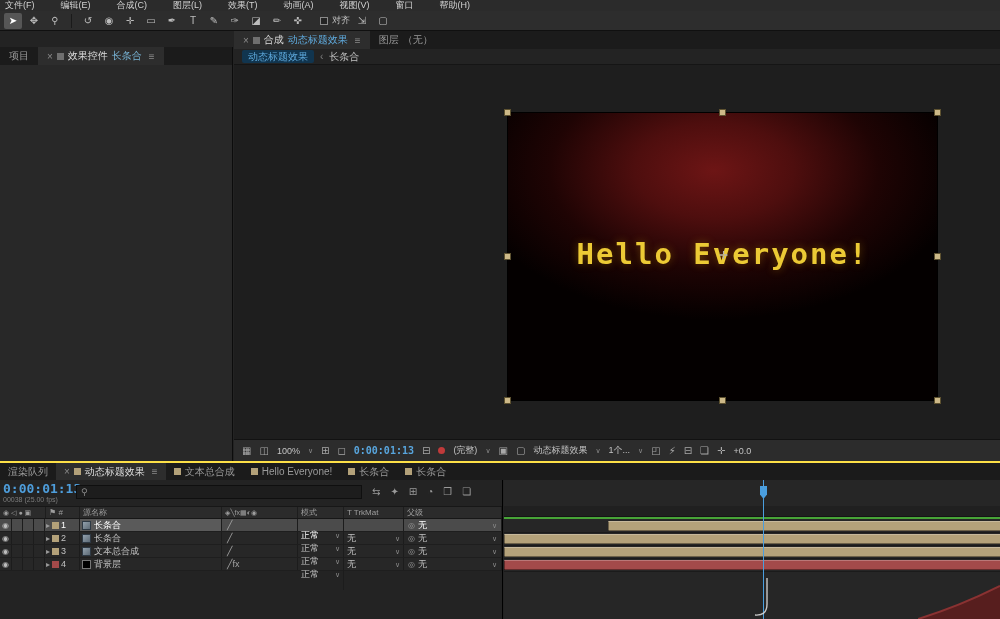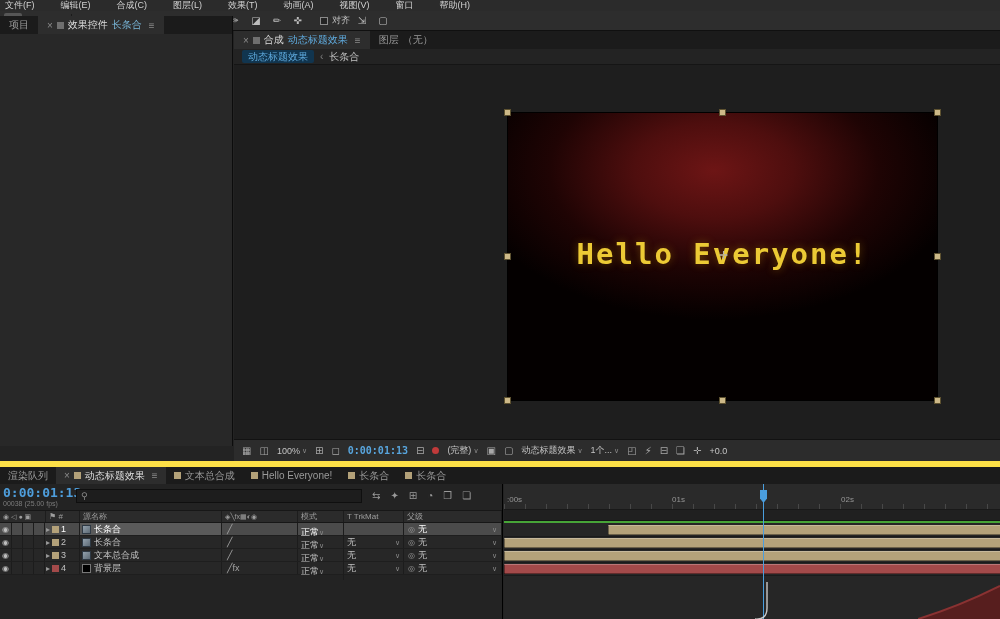--- a/index.html
+++ b/index.html
@@ -29,21 +29,21 @@
   .close { color:#8a8a8a; font-size:10px; }
   .menuicon { color:#8a8a8a; margin-left:3px; }
   .blue { color:#5ea9dc; }
   .teal { color:#79b7d9; }
   .psq { width:7px; height:7px; background:#6f6f6f; display:inline-block; }
   .chip { width:7px; height:7px; display:inline-block; }
   .chip.tan { background:#b3a179; }
   .chip.red { background:#a34a4a; }
 
   
-  .left-panel { position:absolute; top:16px; left:0; width:233px; height:430px; background:#282828;
+  .left-panel { position:absolute; top:47px; left:0; width:233px; height:430px; background:#282828;
                 border-right:1px solid #0c0c0c; }
   .ec-line { padding:4px 7px; font-size:10px; color:#b5b5b5; border-bottom:1px solid #1d1d1d; }
 
   
   .comp-panel { position:absolute; top:31px; left:234px; right:0; height:430px; background:#232323; }
   .breadcrumb { height:16px; background:#232323; border-bottom:1px solid #151515; display:flex;
                 align-items:center; gap:6px; padding:0 8px; font-size:10px; }
   .crumb-chip { background:#11354f; color:#5ea9dc; padding:0 6px; border-radius:2px; line-height:13px; }
   .crumb-sep { color:#808080; }
   .crumb { color:#c0c0c0; }
@@ -54,28 +54,28 @@
   .comp-title { position:absolute; left:0; right:0; top:124px; text-align:center;
                 font-family:"DejaVu Sans Mono",monospace; font-weight:bold; font-size:29px;
                 letter-spacing:2px; color:#ecca35; text-shadow:0 0 9px rgba(190,135,0,.45); }
   .anchor { position:absolute; left:211px; top:136px; color:#b4b4b4; font-size:11px; }
   .handle { position:absolute; width:7px; height:7px; background:#cdb988; border:1px solid #5e5230; }
 
   .viewer-bar { position:absolute; left:0; right:0; bottom:0; height:22px; background:#2c2c2c;
                 border-top:1px solid #121212; display:flex; align-items:center; gap:8px; padding:0 8px;
                 font-size:9px; color:#c4c4c4; }
   .vicon { color:#a8a8a8; font-size:10px; }
-  .vdrop { display:flex; align-items:center; gap:2px; }
+  .vdrop { display:flex; align-items:center; gap:8px; }
   .vtc { color:#58a5dd; font-family:"DejaVu Sans Mono",monospace; font-size:10px; font-weight:bold; }
   .caret { font-size:7px; color:#8a8a8a; }
   .reddot { width:7px; height:7px; border-radius:50%; background:#c03a3a; display:inline-block; }
 
   
   .timeline-panel { position:absolute; top:461px; left:0; right:0; height:158px; background:#232323;
-                    border-top:6px solid #fde047; }
+                    border-top:2px solid #fde047; }
   .tl-tabbar { height:17px; background:#1b1b1b; display:flex; align-items:stretch; font-size:10px; color:#9a9a9a; }
   .tl-tabbar .tab { padding:0 8px; }
   .tl-body { position:absolute; top:17px; left:0; right:0; bottom:0; }
   .tl-left { position:absolute; left:0; top:0; bottom:0; width:503px; border-right:1px solid #000; background:#232323; }
   .tl-controls { height:26px; position:relative; }
   .tc { color:#4e9edc; font-size:13px; font-weight:bold; font-family:"DejaVu Sans Mono",monospace; padding:1px 0 0 3px; }
   .tc-sub { font-size:7px; color:#7c7c7c; padding-left:3px; }
   .search { position:absolute; left:76px; top:5px; width:286px; height:14px; background:#1d1d1d;
             border:1px solid #0f0f0f; display:flex; align-items:center; gap:4px; padding:0 4px; }
   .sicon { color:#8a8a8a; font-size:9px; }
@@ -92,21 +92,21 @@
   .lrow { height:13px; display:flex; background:#272727; border-bottom:1px solid #1e1e1e;
           font-size:9px; color:#c2c2c2; line-height:11px; }
   .lrow.selected { background:#4b4b4b; color:#ffffff; }
   .lrow.selected .c-name { background:#5a5a5a; }
   .cell { border-right:1px solid #1c1c1c; display:flex; align-items:center; overflow:hidden; white-space:nowrap; }
   .c-eye { width:12px; justify-content:center; font-size:8px; color:#bdbdbd; }
   .c-av { width:11px; }
   .c-ln { width:35px; gap:2px; padding-left:1px; }
   .c-name { width:142px; gap:3px; padding-left:2px; }
   .c-sw { width:76px; padding-left:5px; color:#a5a5a5; gap:2px; }
-  .c-mode { width:46px; padding:9px 3px; justify-content:flex-start; }
+  .c-mode { width:46px; padding:16px 3px; justify-content:space-between; }
   .c-trk { width:60px; padding:0 3px; justify-content:space-between; }
   .c-par { flex:1; padding:0 4px; gap:3px; }
   .c-par .caret { margin-left:auto; }
   .twirl { color:#9a9a9a; font-size:8px; }
   .lnum { font-size:9px; }
   .licon { width:9px; height:9px; display:inline-block; }
   .licon.comp { background:linear-gradient(135deg,#93a1ad,#5d6a75); border:1px solid #2e3944; }
   .licon.solid { background:#000; border:1px solid #777; }
   .pick { color:#9a9a9a; font-size:8px; }
 
@@ -428,25 +428,20 @@
           </span>
           <span class="cell c-par">
             <span class="pick">◎</span>
             <span>无</span>
             <span class="caret">∨</span>
           </span>
         </div>
       </div>
 
       <div class="tl-right">
-        <div class="ruler">
-          <span class="rlabel" style="left:3px">:00s</span>
-          <span class="rlabel" style="left:168px">01s</span>
-          <span class="rlabel" style="left:337px">02s</span>
-        </div>
         <div class="wa-strip"></div>
         <div class="wa-green"></div>
         <div class="track-rows">
           <div class="trow">
               <div class="bar tan offset"></div>
             </div>
           <div class="trow">
               <div class="bar tan"></div>
             </div>
           <div class="trow">

